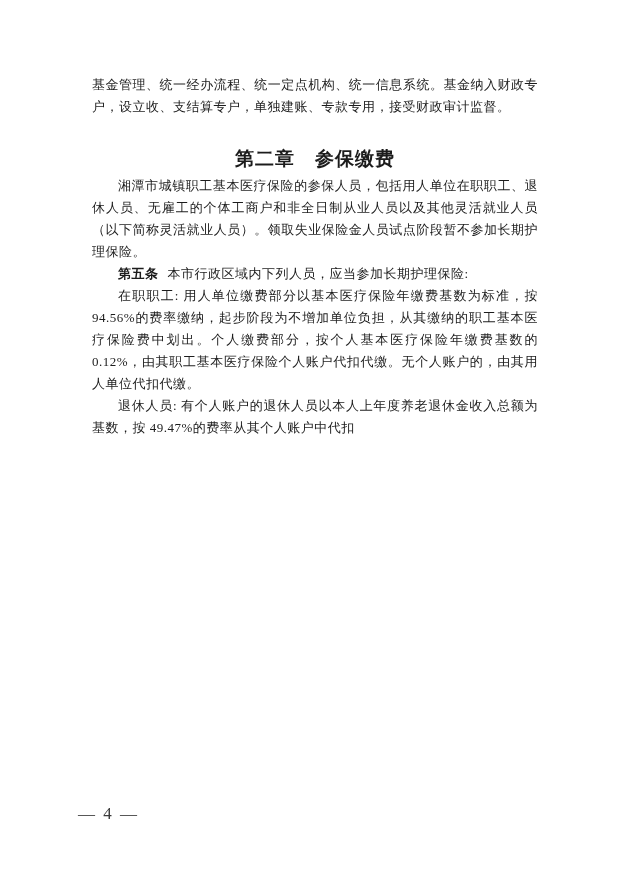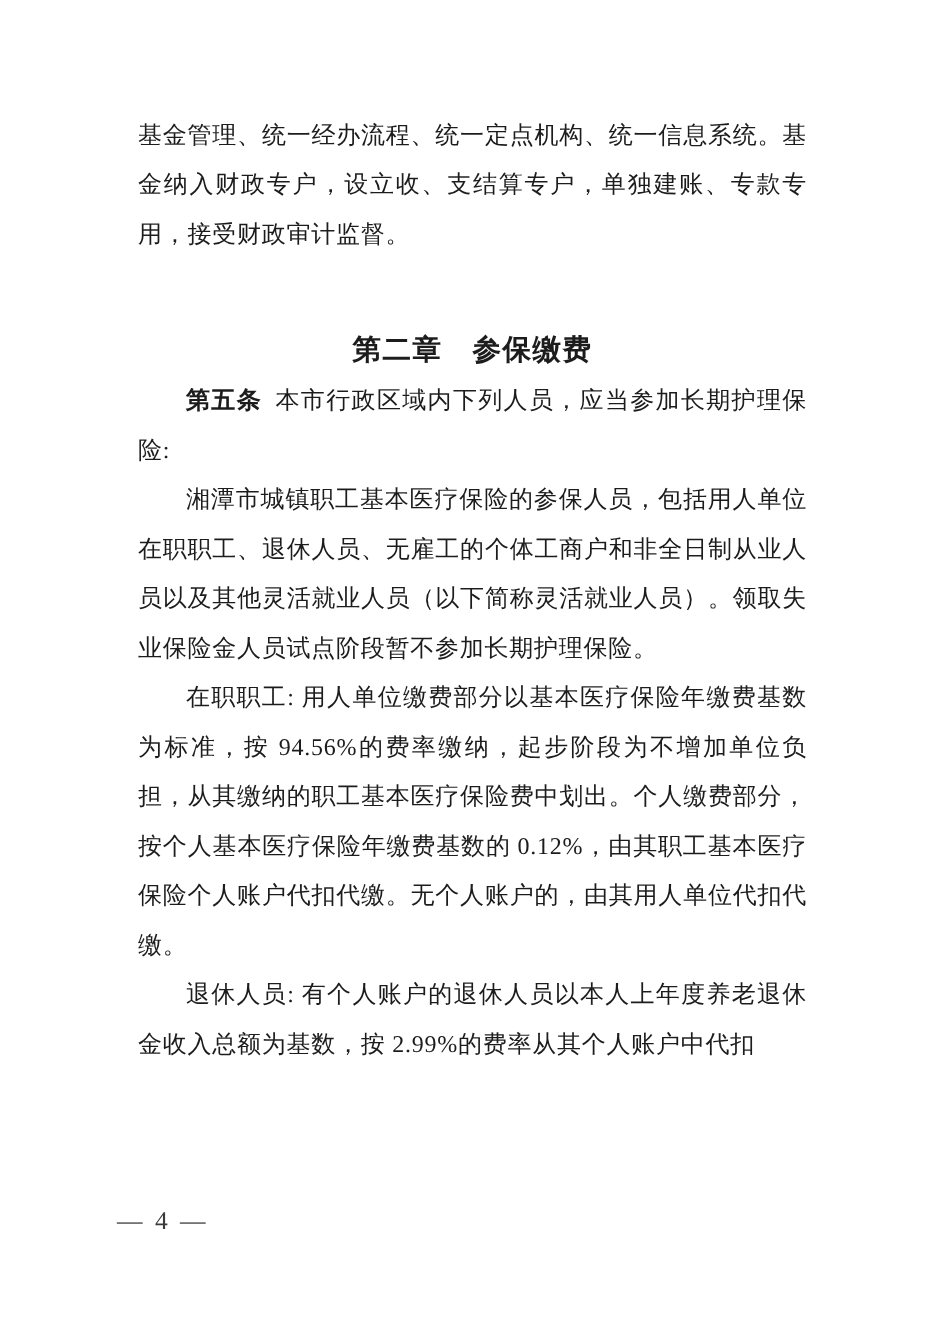--- a/index.html
+++ b/index.html
@@ -13,35 +13,35 @@
     font-family: "Liberation Serif", "DejaVu Serif", serif;
     color: #1c1c1c;
   }
   .content {
     position: absolute;
     top: 74px;
     left: 92px;
     width: 446px;
   }
   .para {
-    font-size: 16px;
-    line-height: 33px;
+    font-size: 13px;
+    line-height: 22px;
     text-align: justify;
     text-indent: 2em;
     letter-spacing: 0.5px;
   }
   .para.no-indent { text-indent: 0; }
   .chapter {
     font-size: 19px;
     line-height: 33px;
-    margin-top: 45px;
+    margin-top: 24px;
     font-weight: 700;
     text-align: center;
     text-indent: 0;
-    font-family: Liberation Mono, monospace;
+    font-family: Liberation Sans, sans-serif;
     letter-spacing: 1px;
   }
   .lead {
     font-weight: 700;
     font-family: "Liberation Sans", "DejaVu Sans", sans-serif;
     margin-right: 9px;
   }
   .footer {
     position: absolute;
     left: 78px;
@@ -56,25 +56,25 @@
 </head>
 <body>
 
 <div class="page">
   <div class="content">
 
     <p class="para no-indent">基金管理、统一经办流程、统一定点机构、统一信息系统。基金纳入财政专户，设立收、支结算专户，单独建账、专款专用，接受财政审计监督。</p>
 
     <h2 class="chapter">第二章　参保缴费</h2>
 
+    <p class="para">湘潭市城镇职工基本医疗保险的参保人员，包括用人单位在职职工、退休人员、无雇工的个体工商户和非全日制从业人员以及其他灵活就业人员（以下简称灵活就业人员）。领取失业保险金人员试点阶段暂不参加长期护理保险。</p>
+
     <p class="para"><span class="lead">第五条</span><span>本市行政区域内下列人员，应当参加长期护理保险:</span></p>
-
-    <p class="para">湘潭市城镇职工基本医疗保险的参保人员，包括用人单位在职职工、退休人员、无雇工的个体工商户和非全日制从业人员以及其他灵活就业人员（以下简称灵活就业人员）。领取失业保险金人员试点阶段暂不参加长期护理保险。</p>
 
 
     <p class="para">在职职工: 用人单位缴费部分以基本医疗保险年缴费基数为标准，按 94.56%的费率缴纳，起步阶段为不增加单位负担，从其缴纳的职工基本医疗保险费中划出。个人缴费部分，按个人基本医疗保险年缴费基数的 0.12%，由其职工基本医疗保险个人账户代扣代缴。无个人账户的，由其用人单位代扣代缴。</p>
 
-    <p class="para">退休人员: 有个人账户的退休人员以本人上年度养老退休金收入总额为基数，按 2.99%的费率从其个人账户中代扣</p>
+    <p class="para">退休人员: 有个人账户的退休人员以本人上年度养老退休金收入总额为基数，按 49.47%的费率从其个人账户中代扣</p>
 
   </div>
 
   <div class="footer">— 4 —</div>
 </div>
 
 </body></html>

